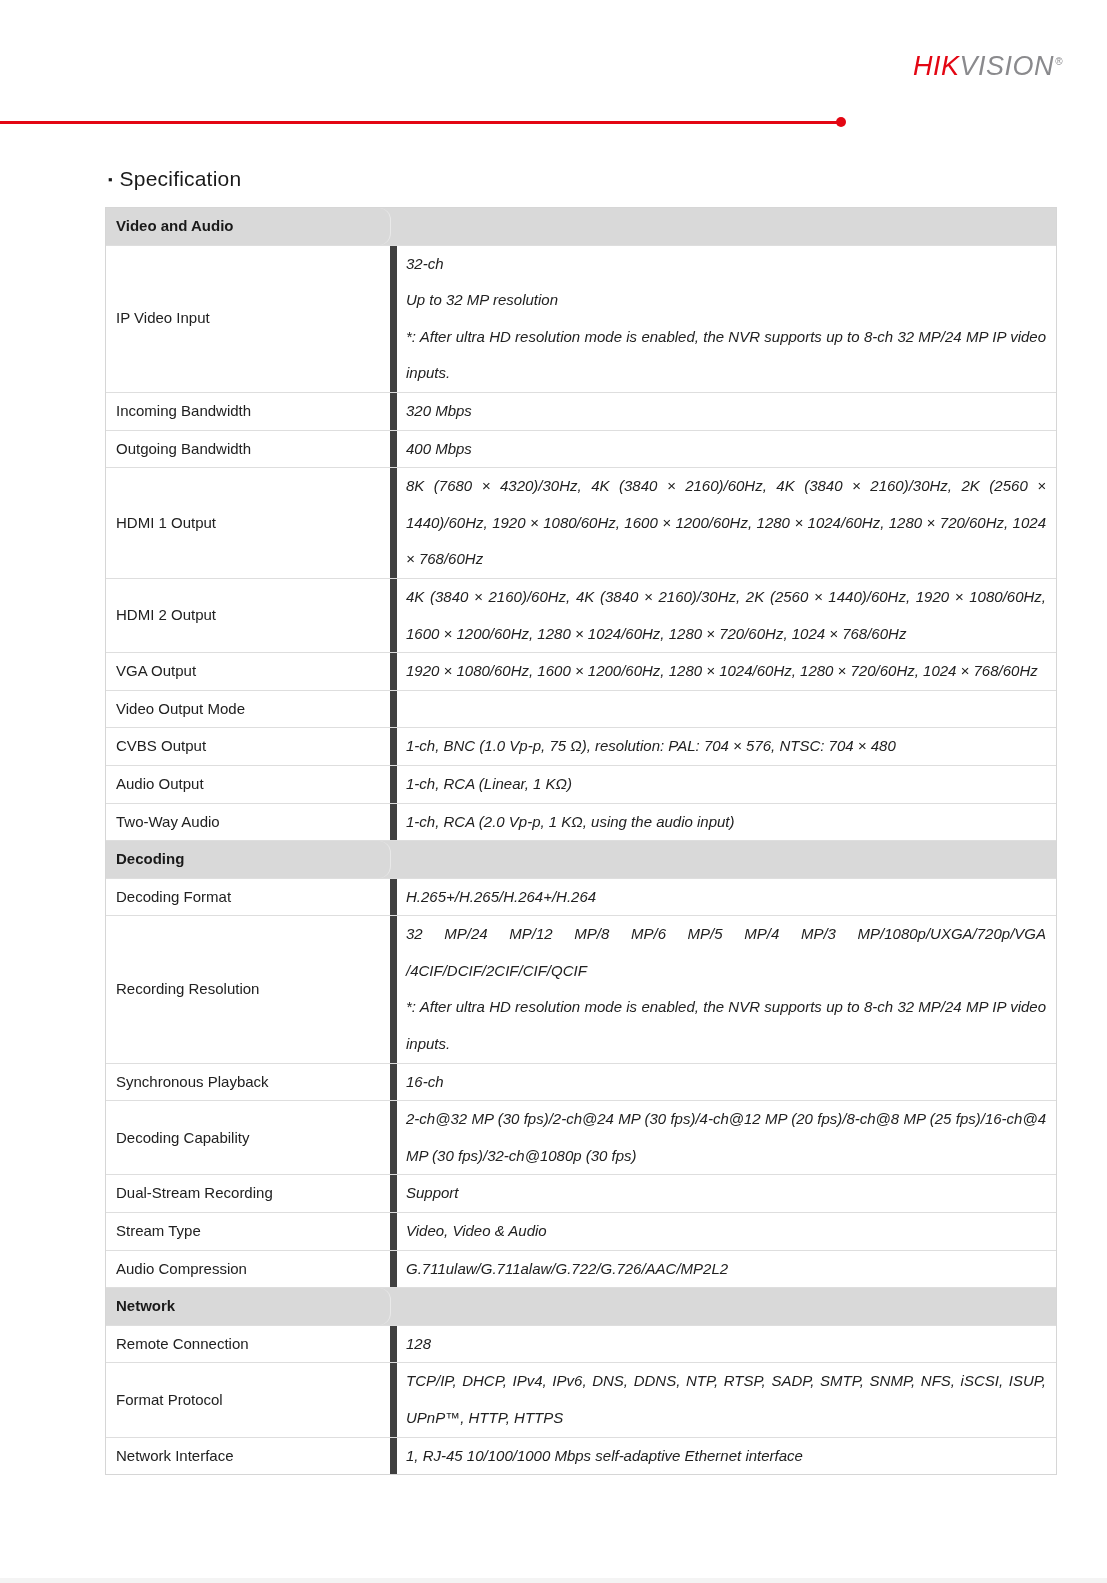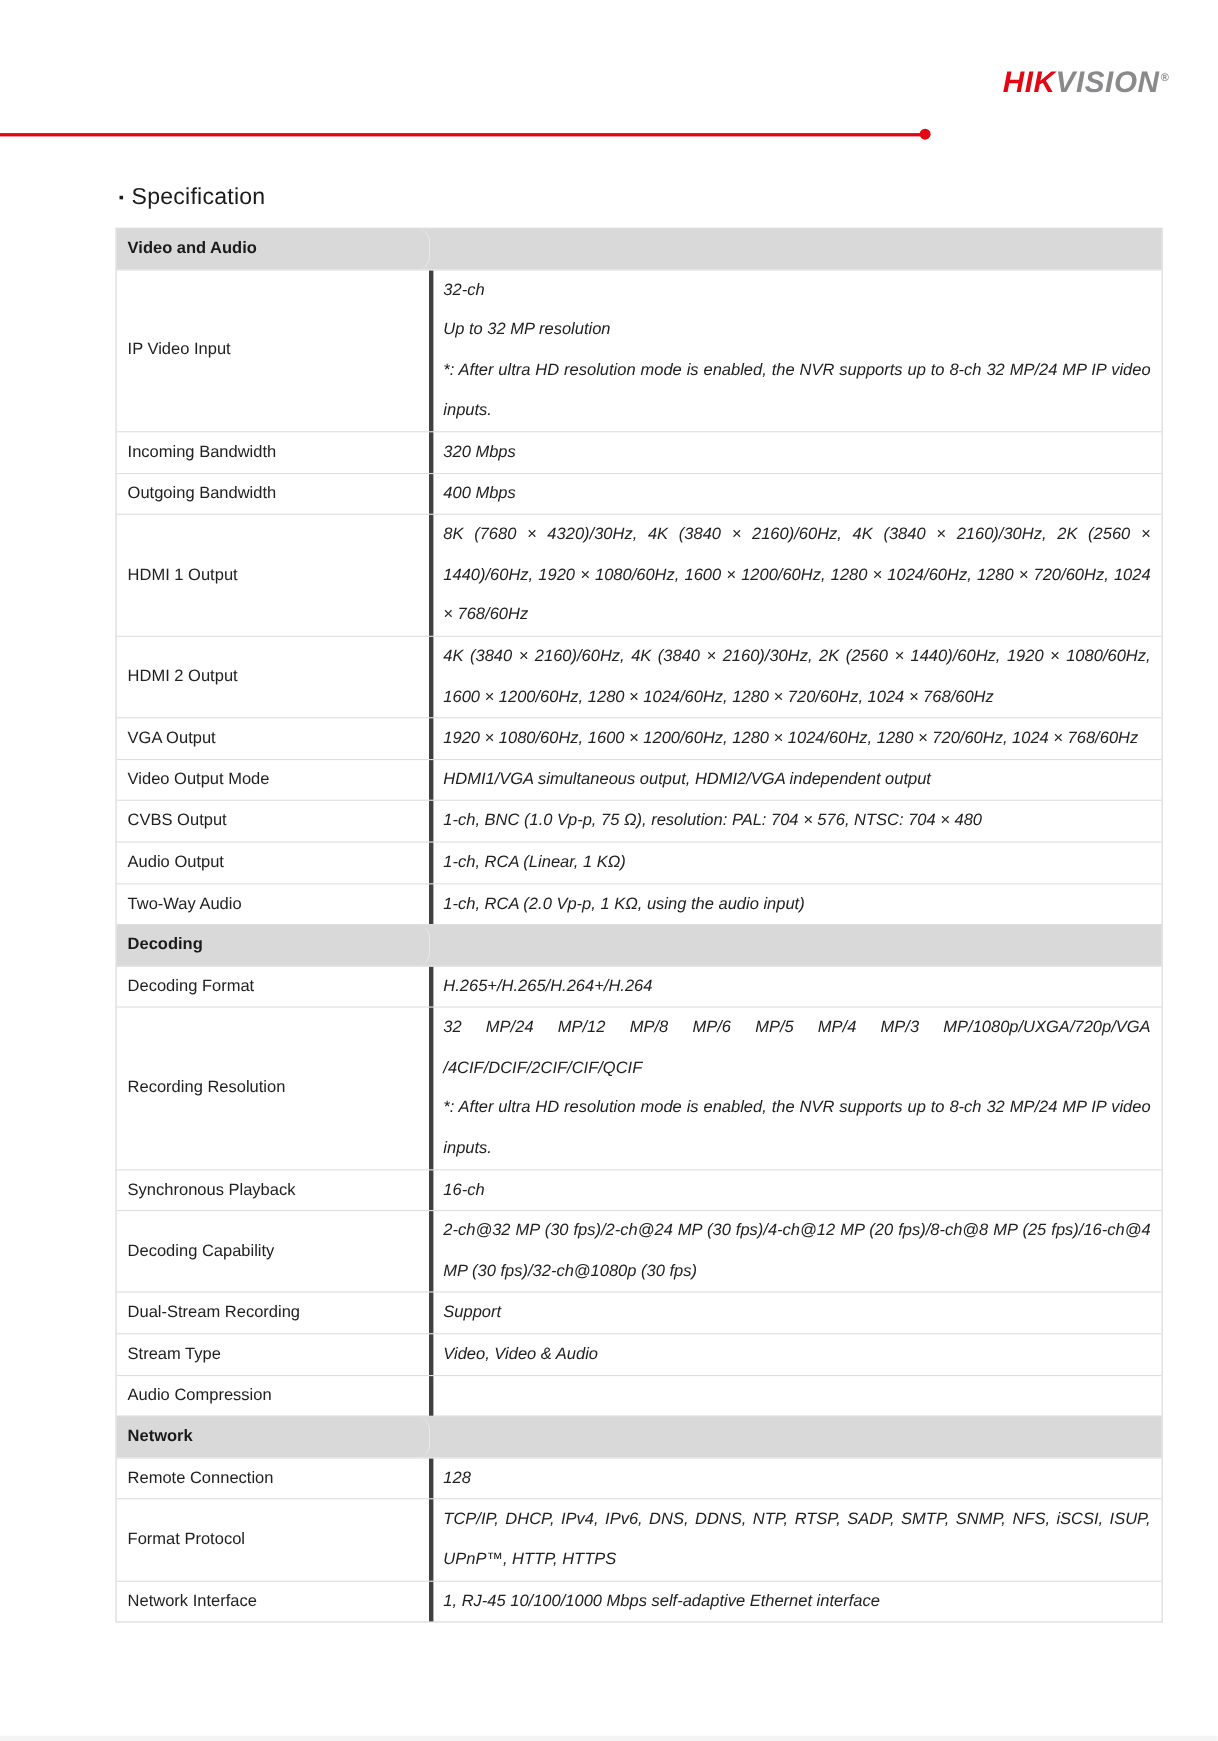--- a/index.html
+++ b/index.html
@@ -9,24 +9,24 @@
     height: 1583px;
     background: #ffffff;
     font-family: "Liberation Sans", sans-serif;
     color: #212121;
     overflow: hidden;
   }
 
   
   .logo {
     position: absolute;
-    top: 56px;
+    top: 46px;
     right: 44px;
     font-size: 27px;
-    font-weight: bold;
+    font-weight: normal;
     font-style: italic;
     letter-spacing: 0.5px;
     line-height: 32px;
     white-space: nowrap;
     text-align: right;
   }
   .logo .hik { color: #e30613; }
   .logo .vision { color: #8a8a8d; }
   .logo .reg {
     color: #8a8a8d;
@@ -92,21 +92,21 @@
     background: #d9d9d9;
     font-weight: bold;
     color: #1a1a1a;
   }
   .tcell { line-height: 36.6px; }
   .tcell.label {
     width: 266px;
     flex: 0 0 266px;
     padding-left: 10px;
     padding-right: 8px;
-    border-right: 4px solid #404040;
+    border-right: 7px solid #404040;
     display: flex;
     align-items: center;
   }
   .trow.thead .tcell.label { border-right: 1px solid #e9e9e9; border-radius: 12px; }
   .tcell.value {
     flex: 1 1 auto;
     min-width: 0;
     padding: 0 10px 0 9px;
     display: flex;
     flex-direction: column;
@@ -183,23 +183,20 @@
           </div>
         </div>
         <div class="trow">
           <div class="tcell label">VGA Output</div>
           <div class="tcell value">
             <p>1920 × 1080/60Hz, 1600 × 1200/60Hz, 1280 × 1024/60Hz, 1280 × 720/60Hz, 1024 × 768/60Hz</p>
           </div>
         </div>
         <div class="trow">
           <div class="tcell label">Video Output Mode</div>
-          <div class="tcell value">
-            <p>HDMI1/VGA simultaneous output, HDMI2/VGA independent output</p>
-          </div>
         </div>
         <div class="trow">
           <div class="tcell label">CVBS Output</div>
           <div class="tcell value">
             <p>1-ch, BNC (1.0 Vp-p, 75 Ω), resolution: PAL: 704 × 576, NTSC: 704 × 480</p>
           </div>
         </div>
         <div class="trow">
           <div class="tcell label">Audio Output</div>
           <div class="tcell value">
@@ -248,20 +245,23 @@
           </div>
         </div>
         <div class="trow">
           <div class="tcell label">Stream Type</div>
           <div class="tcell value">
             <p>Video, Video &amp; Audio</p>
           </div>
         </div>
         <div class="trow">
           <div class="tcell label">Audio Compression</div>
+          <div class="tcell value">
+            <p>G.711ulaw/G.711alaw/G.722/G.726/AAC/MP2L2</p>
+          </div>
         </div>
         <div class="trow thead">
           <div class="tcell label">Network</div>
           <div class="tcell value"></div>
         </div>
         <div class="trow">
           <div class="tcell label">Remote Connection</div>
           <div class="tcell value">
             <p>128</p>
           </div>

